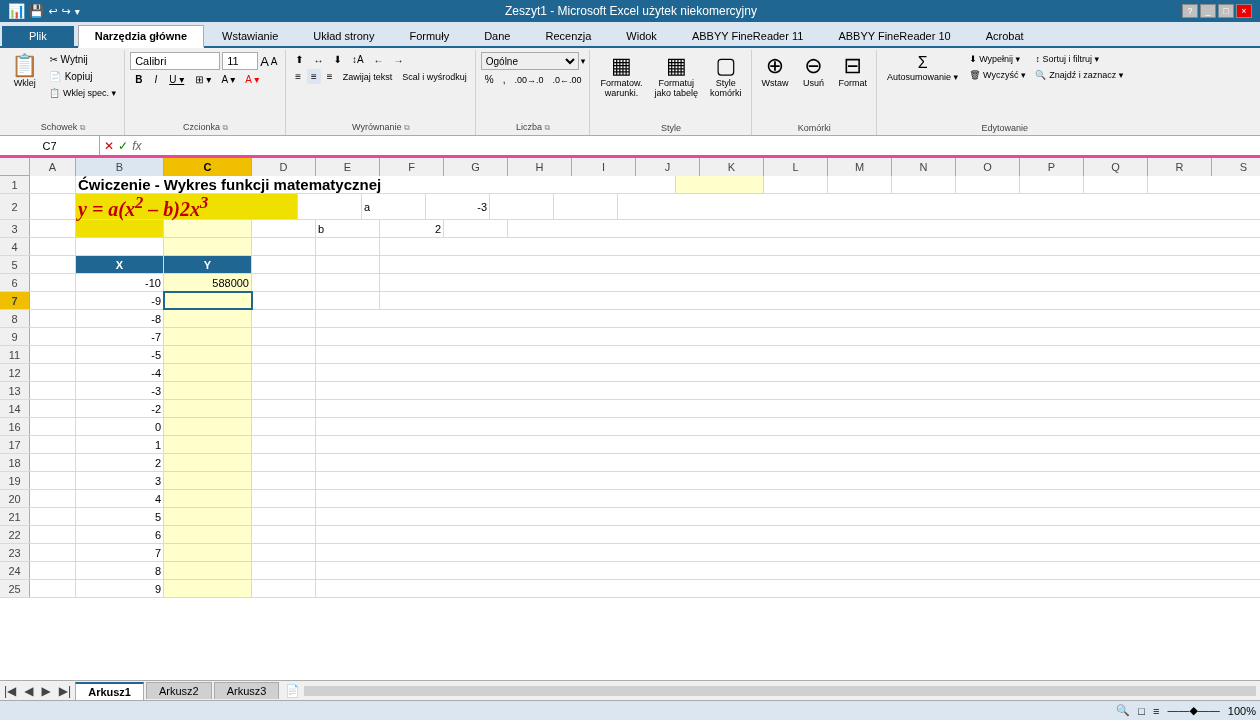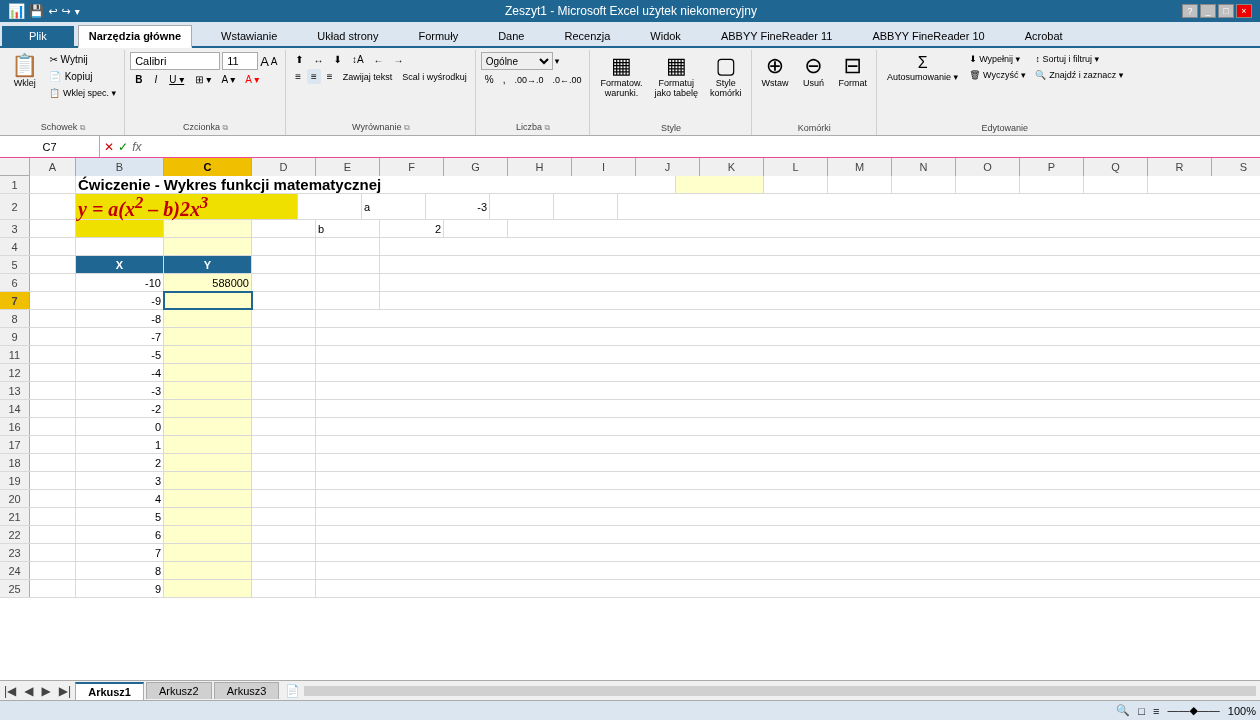--- a/index.html
+++ b/index.html
@@ -22,27 +22,27 @@
     
     #ribbon-tabs {
       background: #dce6f1;
       height: 26px;
       display: flex;
       align-items: flex-end;
       border-bottom: 2px solid #1f6692;
       padding-left: 2px;
     }
     .ribbon-tab {
-      padding: 4px 10px;
+      padding: 4px 16px;
       font-size: 11px;
       cursor: pointer;
       border: 1px solid transparent;
       border-bottom: none;
       background: transparent;
-      margin-right: 18px;
+      margin-right: 1px;
     }
     .ribbon-tab.active {
       background: white;
       border-color: #ababab;
       border-bottom: 2px solid white;
       margin-bottom: -2px;
       font-weight: bold;
     }
     .ribbon-tab-plik {
       background: #1f6692;
@@ -128,21 +128,21 @@
       background: white;
       padding: 1px 4px;
       font-size: 11px;
       width: 36px;
       height: 18px;
     }
 
     
     #formula-bar {
       height: 22px;
-      border-bottom: 1px solid #ec4899;
+      border-bottom: 3px solid #ec4899;
       display: flex;
       align-items: center;
       background: white;
       padding: 0;
     }
     #name-box {
       width: 100px;
       height: 100%;
       border: none;
       border-right: 1px solid #ababab;
@@ -406,21 +406,21 @@
         <div class="rb-btn-small" style="font-size:9px;">Zawijaj tekst</div>
         <div class="rb-btn-small" style="font-size:9px;">Scal i wyśrodkuj</div>
       </div>
     </div>
     <div class="ribbon-group-label">Wyrównanie <span class="expand-arrow">⧉</span></div>
   </div>
 
   <div class="ribbon-group" style="min-width:100px;">
     <div class="ribbon-group-content" style="flex-direction:column; gap:2px;">
       <div class="rb-row">
-        <select style="font-size:10px; width:72px; height:18px; border:1px solid #ababab;">
+        <select style="font-size:10px; width:98px; height:18px; border:1px solid #ababab;">
           <option>Ogólne</option>
         </select>
         <span style="font-size:9px;">▾</span>
       </div>
       <div class="rb-row" style="gap:1px;">
         <div class="rb-btn-small">%</div>
         <div class="rb-btn-small">,</div>
         <div class="rb-btn-small" style="font-size:9px;">.00→.0</div>
         <div class="rb-btn-small" style="font-size:9px;">.0←.00</div>
       </div>

